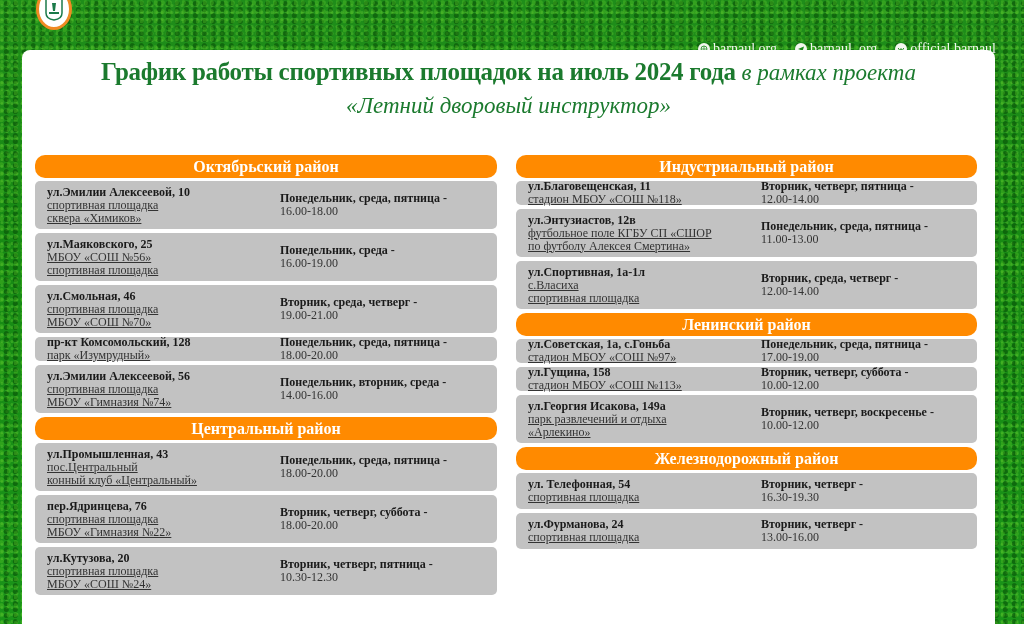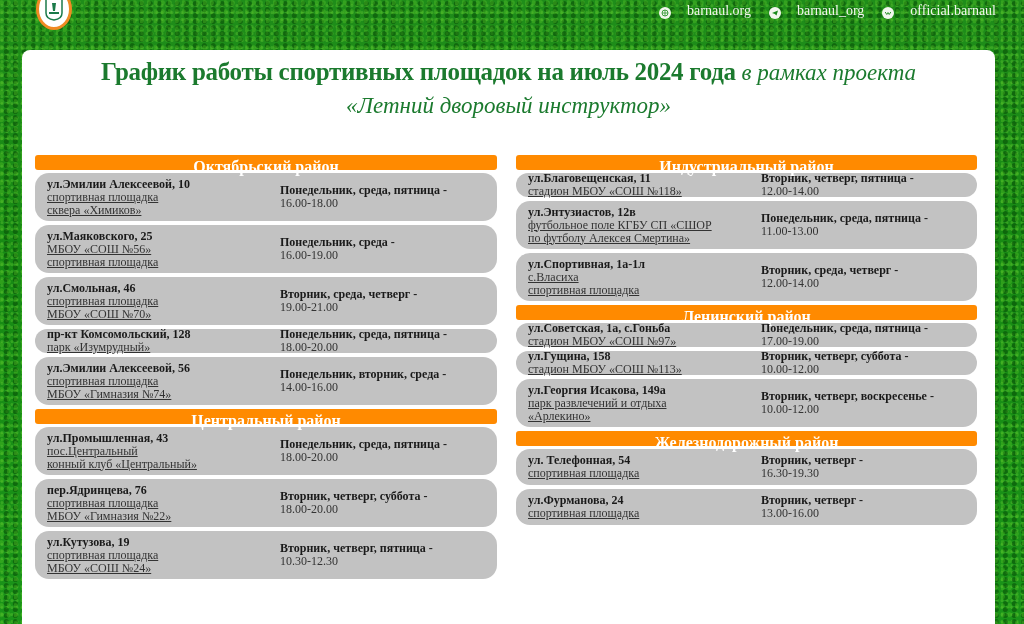--- a/index.html
+++ b/index.html
@@ -20,21 +20,21 @@
     border: 3px solid #f08a24;
     display: flex; align-items: center; justify-content: center;
   }
   .logo svg { width: 20px; height: 24px; }
   .social {
     position: absolute; top: 3px; right: 28px;
     display: flex; gap: 18px;
     color: #f2f7ee; font-size: 14px;
     font-family: "Liberation Serif", serif;
   }
-  .social .item { display: flex; align-items: flex-end; gap: 16px; }
+  .social .item { display: flex; align-items: center; gap: 3px; margin-top: 38px; }
   .social .ico {
     width: 12px; height: 12px; border-radius: 50%;
     background: #f2f7ee; display: inline-flex; align-items: center; justify-content: center;
   }
   .social .ico svg { width: 8px; height: 8px; }
 
   .panel {
     position: absolute; left: 22px; top: 50px; width: 973px; height: 600px;
     background: #ffffff; border-radius: 8px;
   }
@@ -48,27 +48,27 @@
     letter-spacing: -0.3px;
   }
   .title .ital {
     font-family: "Liberation Serif", serif; font-style: italic; font-size: 23px;
   }
   .col { position: absolute; top: 105px; }
   .col.left { left: 13px; width: 462px; }
   .col.right { left: 494px; width: 461px; }
 
   .district {
-    height: 15px; background: #ff8a00; border-radius: 3px;
+    height: 23px; background: #ff8a00; border-radius: 10px;
     color: #ffffff; text-align: center;
     font-family: "Liberation Serif", serif; font-weight: bold; font-size: 16px;
     line-height: 23px; margin-bottom: 3px;
   }
   .row {
-    background: #c2c2c2; border-radius: 14px;
+    background: #c2c2c2; border-radius: 5px;
     display: flex; align-items: center;
     padding: 3px 10px 3px 12px; margin-bottom: 4px;
     font-family: "Liberation Serif", serif; color: #222;
   }
   .row .addr { width: 233px; font-size: 12px; line-height: 13px; }
   .row .addr .street { font-weight: bold; display: block; color: #1a1a1a; }
   .row .addr .desc { display: block; color: #333; text-decoration: underline; }
   .row .sched { font-size: 12px; line-height: 13px; }
   .row .sched .days { font-weight: bold; display: block; color: #1a1a1a; }
   .row .sched .time { display: block; color: #333; }
@@ -198,21 +198,21 @@
           <span class="desc">спортивная площадка</span>
           <span class="desc">МБОУ «Гимназия №22»</span>
         </div>
       <div class="sched">
           <span class="days">Вторник, четверг, суббота -</span>
           <span class="time">18.00-20.00</span>
         </div>
     </div>
     <div class="row h3">
       <div class="addr">
-          <span class="street">ул.Кутузова, 19</span>
+          <span class="street">ул.Кутузова, 20</span>
           <span class="desc">спортивная площадка</span>
           <span class="desc">МБОУ «СОШ №24»</span>
         </div>
       <div class="sched">
           <span class="days">Вторник, четверг, пятница -</span>
           <span class="time">10.30-12.30</span>
         </div>
     </div>
   </div>
 

